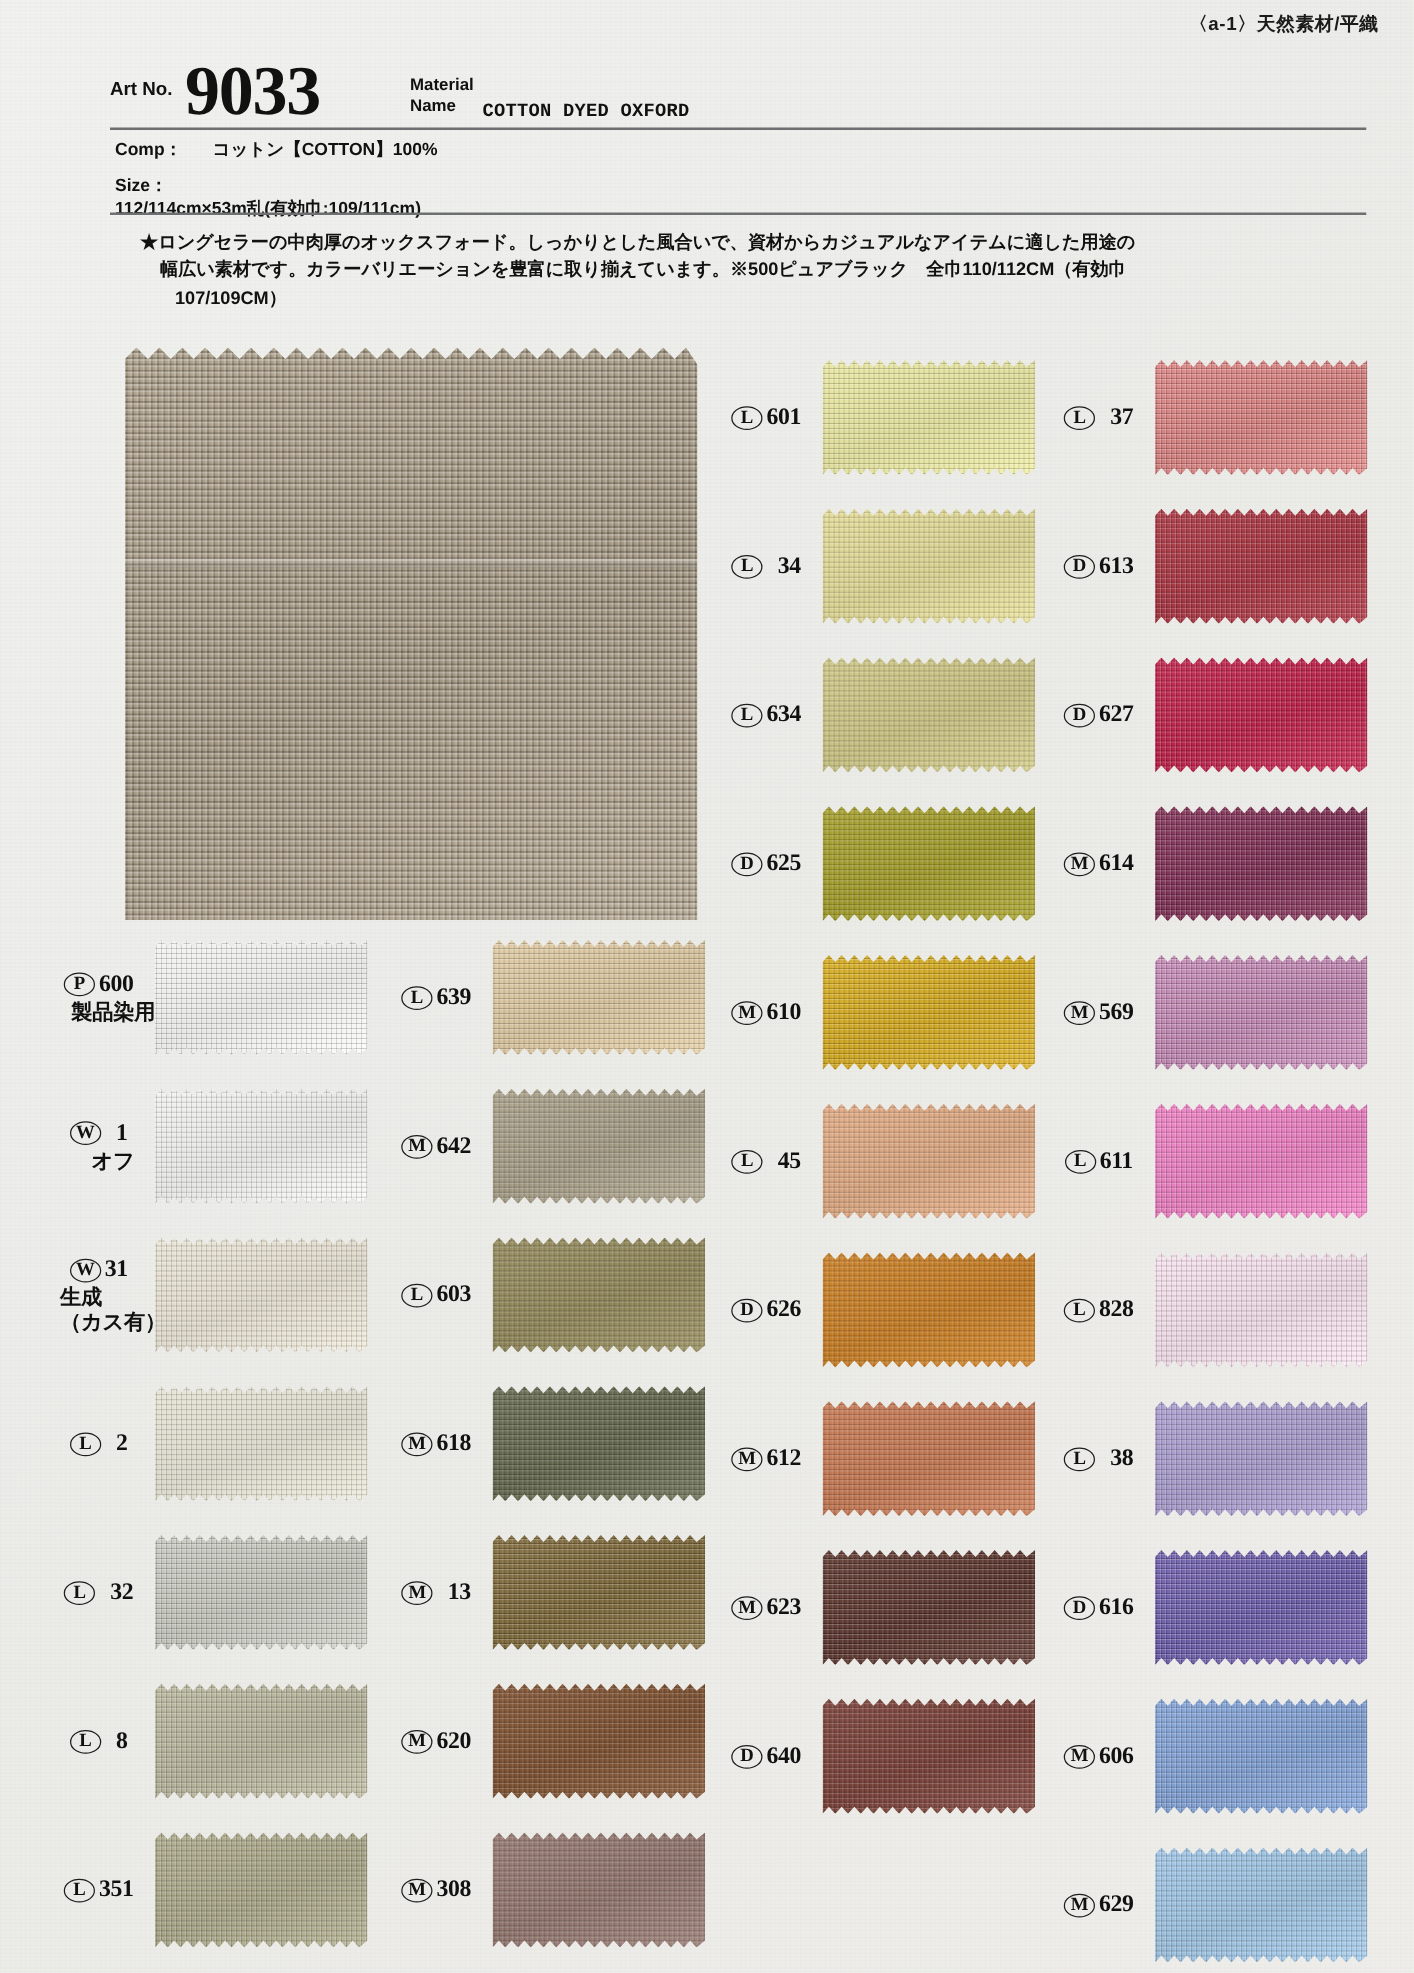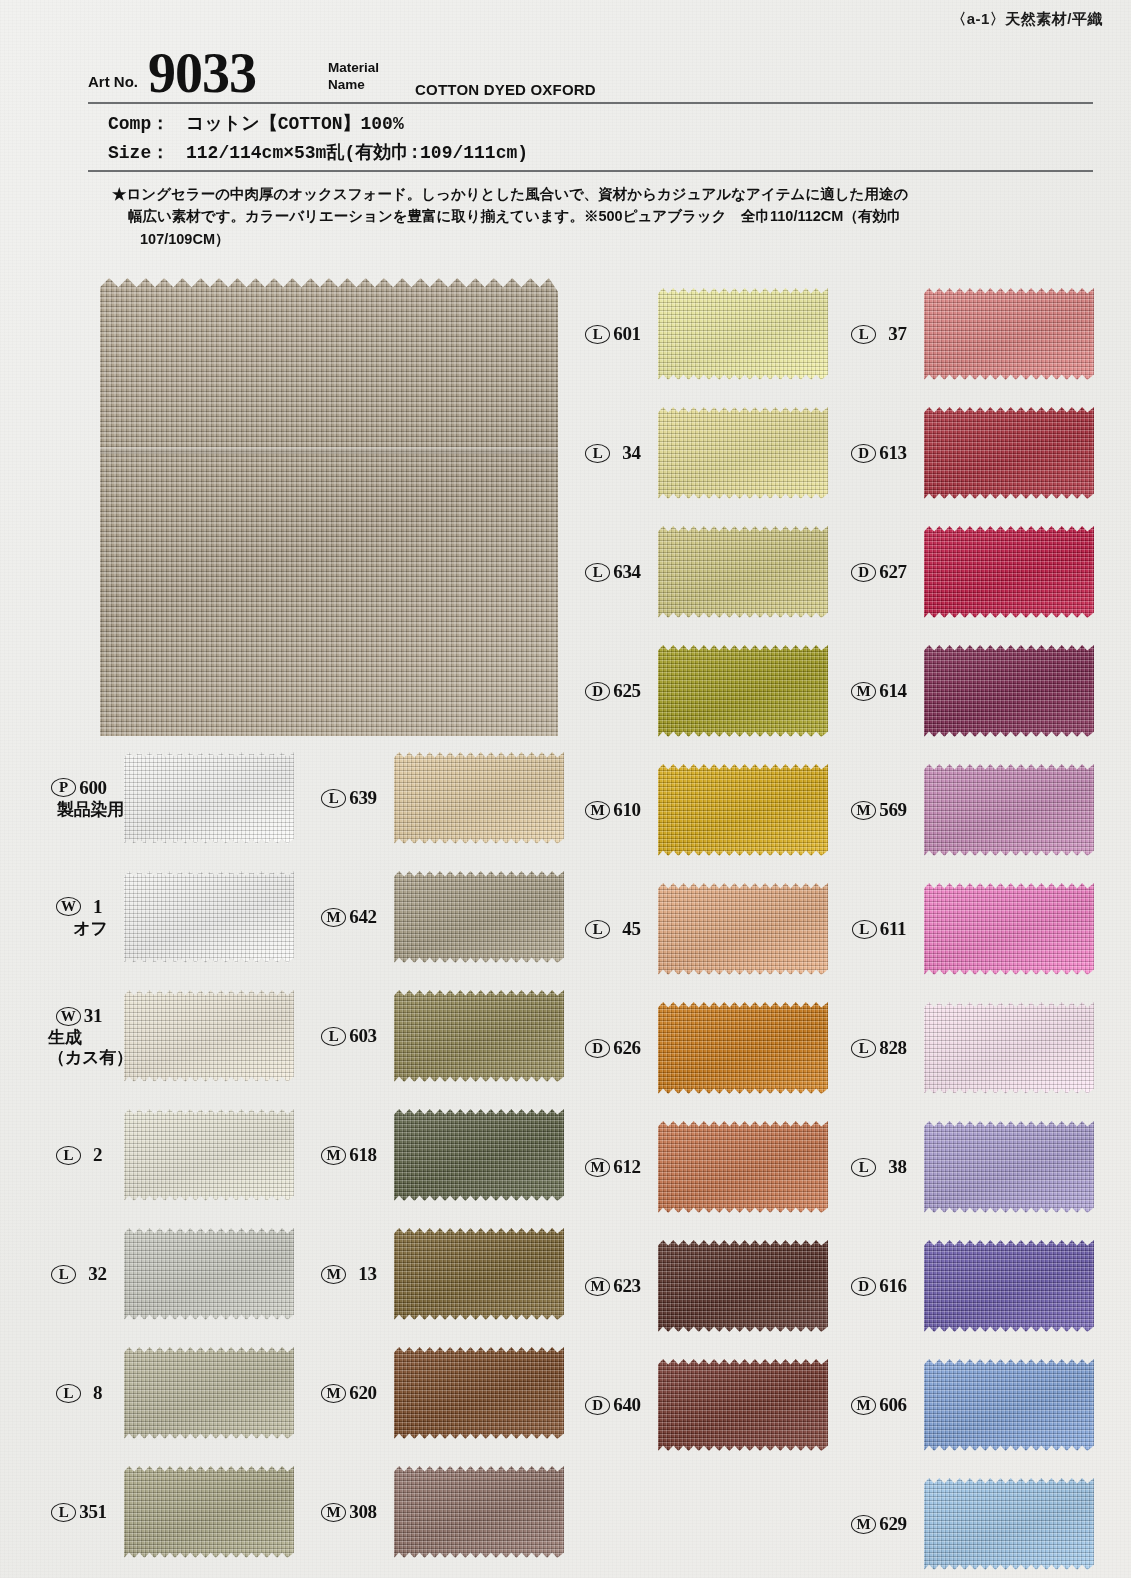--- a/index.html
+++ b/index.html
@@ -28,41 +28,41 @@
   
   .top-cat{
     position:absolute; right:28px; top:10px;
     font-size:15px; font-weight:bold; letter-spacing:.5px;
     color:#1b1b1b; white-space:nowrap;
   }
   .hdr{
     position:absolute; left:88px; top:42px; width:1005px; height:58px;
     display:flex; align-items:flex-end;
   }
-  .artno-lbl{ font-size:15px; font-weight:bold; margin-bottom:10px; }
+  .artno-lbl{ font-size:15px; font-weight:bold; margin-bottom:20px; }
   .artno-val{
     font-size:56px; font-weight:bold; line-height:.92;
     margin-left:10px; letter-spacing:-1px;
     font-family:"Liberation Serif", serif;
   }
   .mat-lbl{
     margin-left:72px; margin-bottom:6px;
     font-size:13.5px; font-weight:bold; line-height:1.25;
   }
-  .mat-block{ margin-left:36px; margin-bottom:2px; }
+  .mat-block{ margin-left:7px; margin-bottom:2px;font-family:Liberation Mono, monospace; }
   .mat-en{ font-size:15px; font-weight:bold; letter-spacing:.2px; }
   .mat-jp{ font-size:26px; font-weight:bold; letter-spacing:.5px; margin-top:2px; }
 
   .rule{ position:absolute; left:88px; width:1005px; height:2px; background:#6d6f71; }
   .rule.r1{ top:102px; }
   .rule.r2{ top:170px; height:2px; }
 
-  .spec{ position:absolute; left:108px; font-size:18px; font-weight:bold; display:flex;font-family:Liberation Mono, monospace; }
+  .spec{ position:absolute; left:92px; font-size:14px; font-weight:bold; display:flex; }
   .spec.s1{ top:111px; }
-  .spec.s2{ top:140px; }
+  .spec.s2{ top:140px;flex-direction:column; }
   .spec .k{ width:78px; }
   .spec .v{ }
 
   .desc{
     position:absolute; left:112px; top:183px; width:998px;
     font-size:14.5px; line-height:1.55; font-weight:bold;
     text-align:justify;
   }
   .desc .ind{ display:block; text-indent:0; }
 

